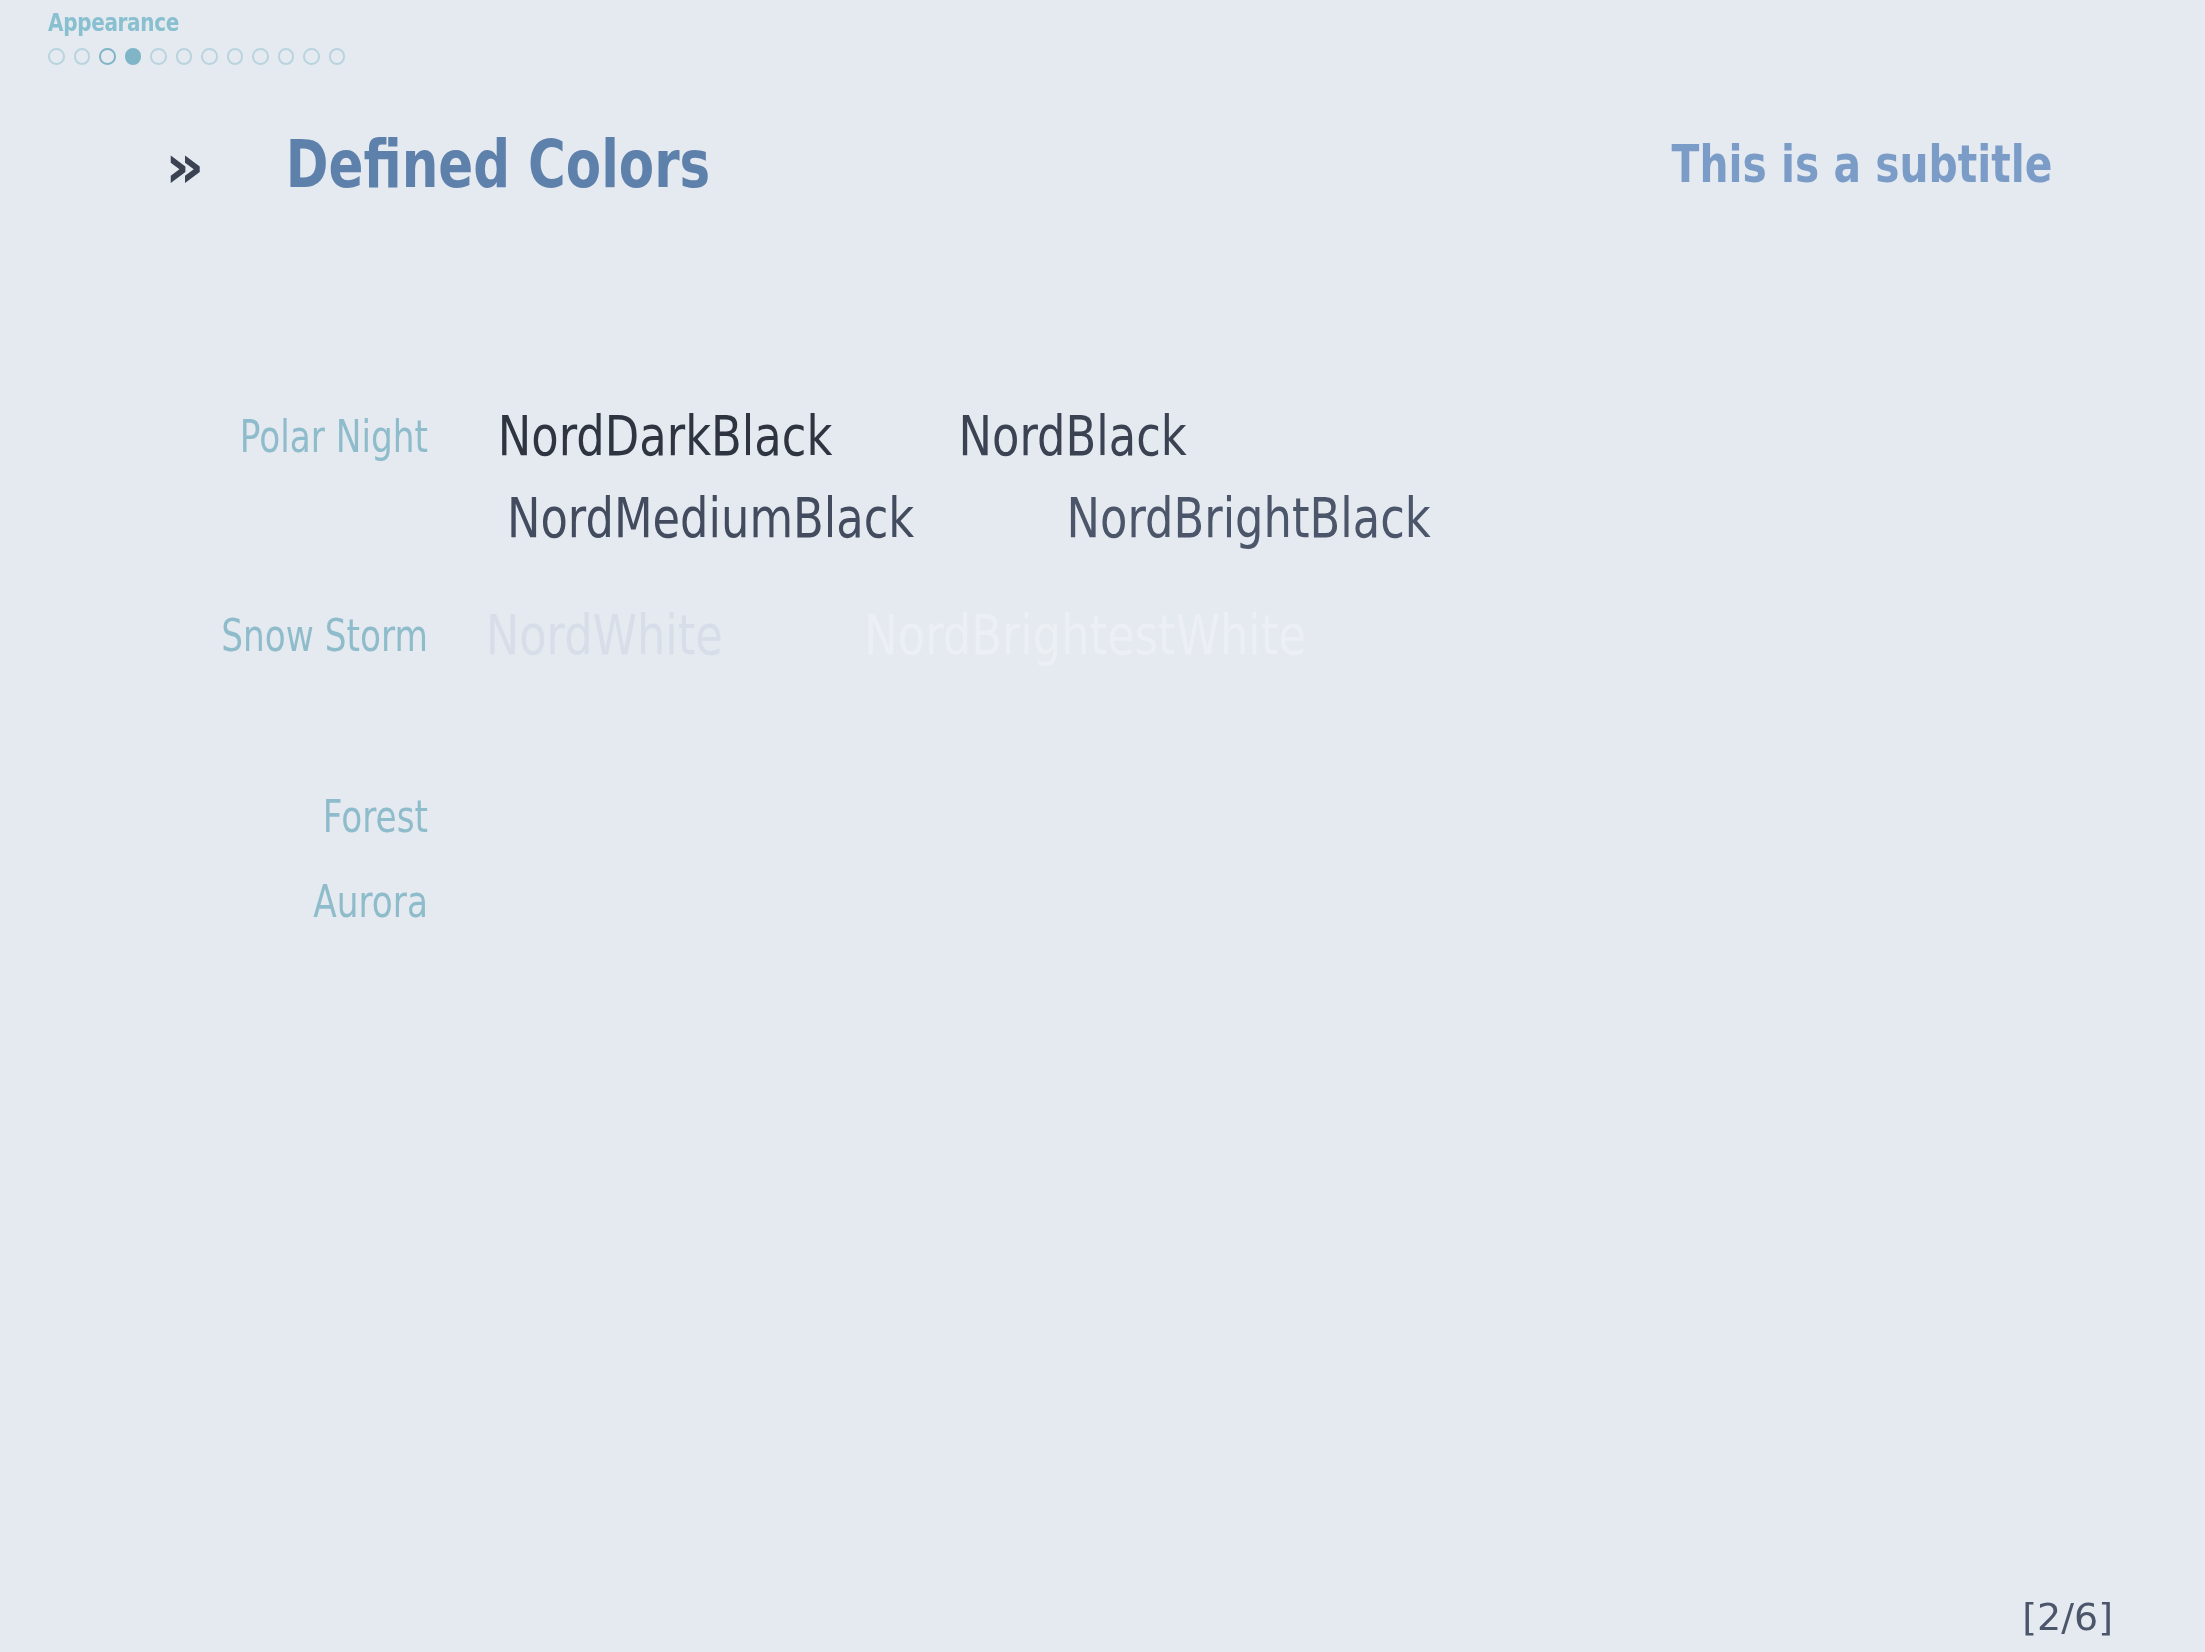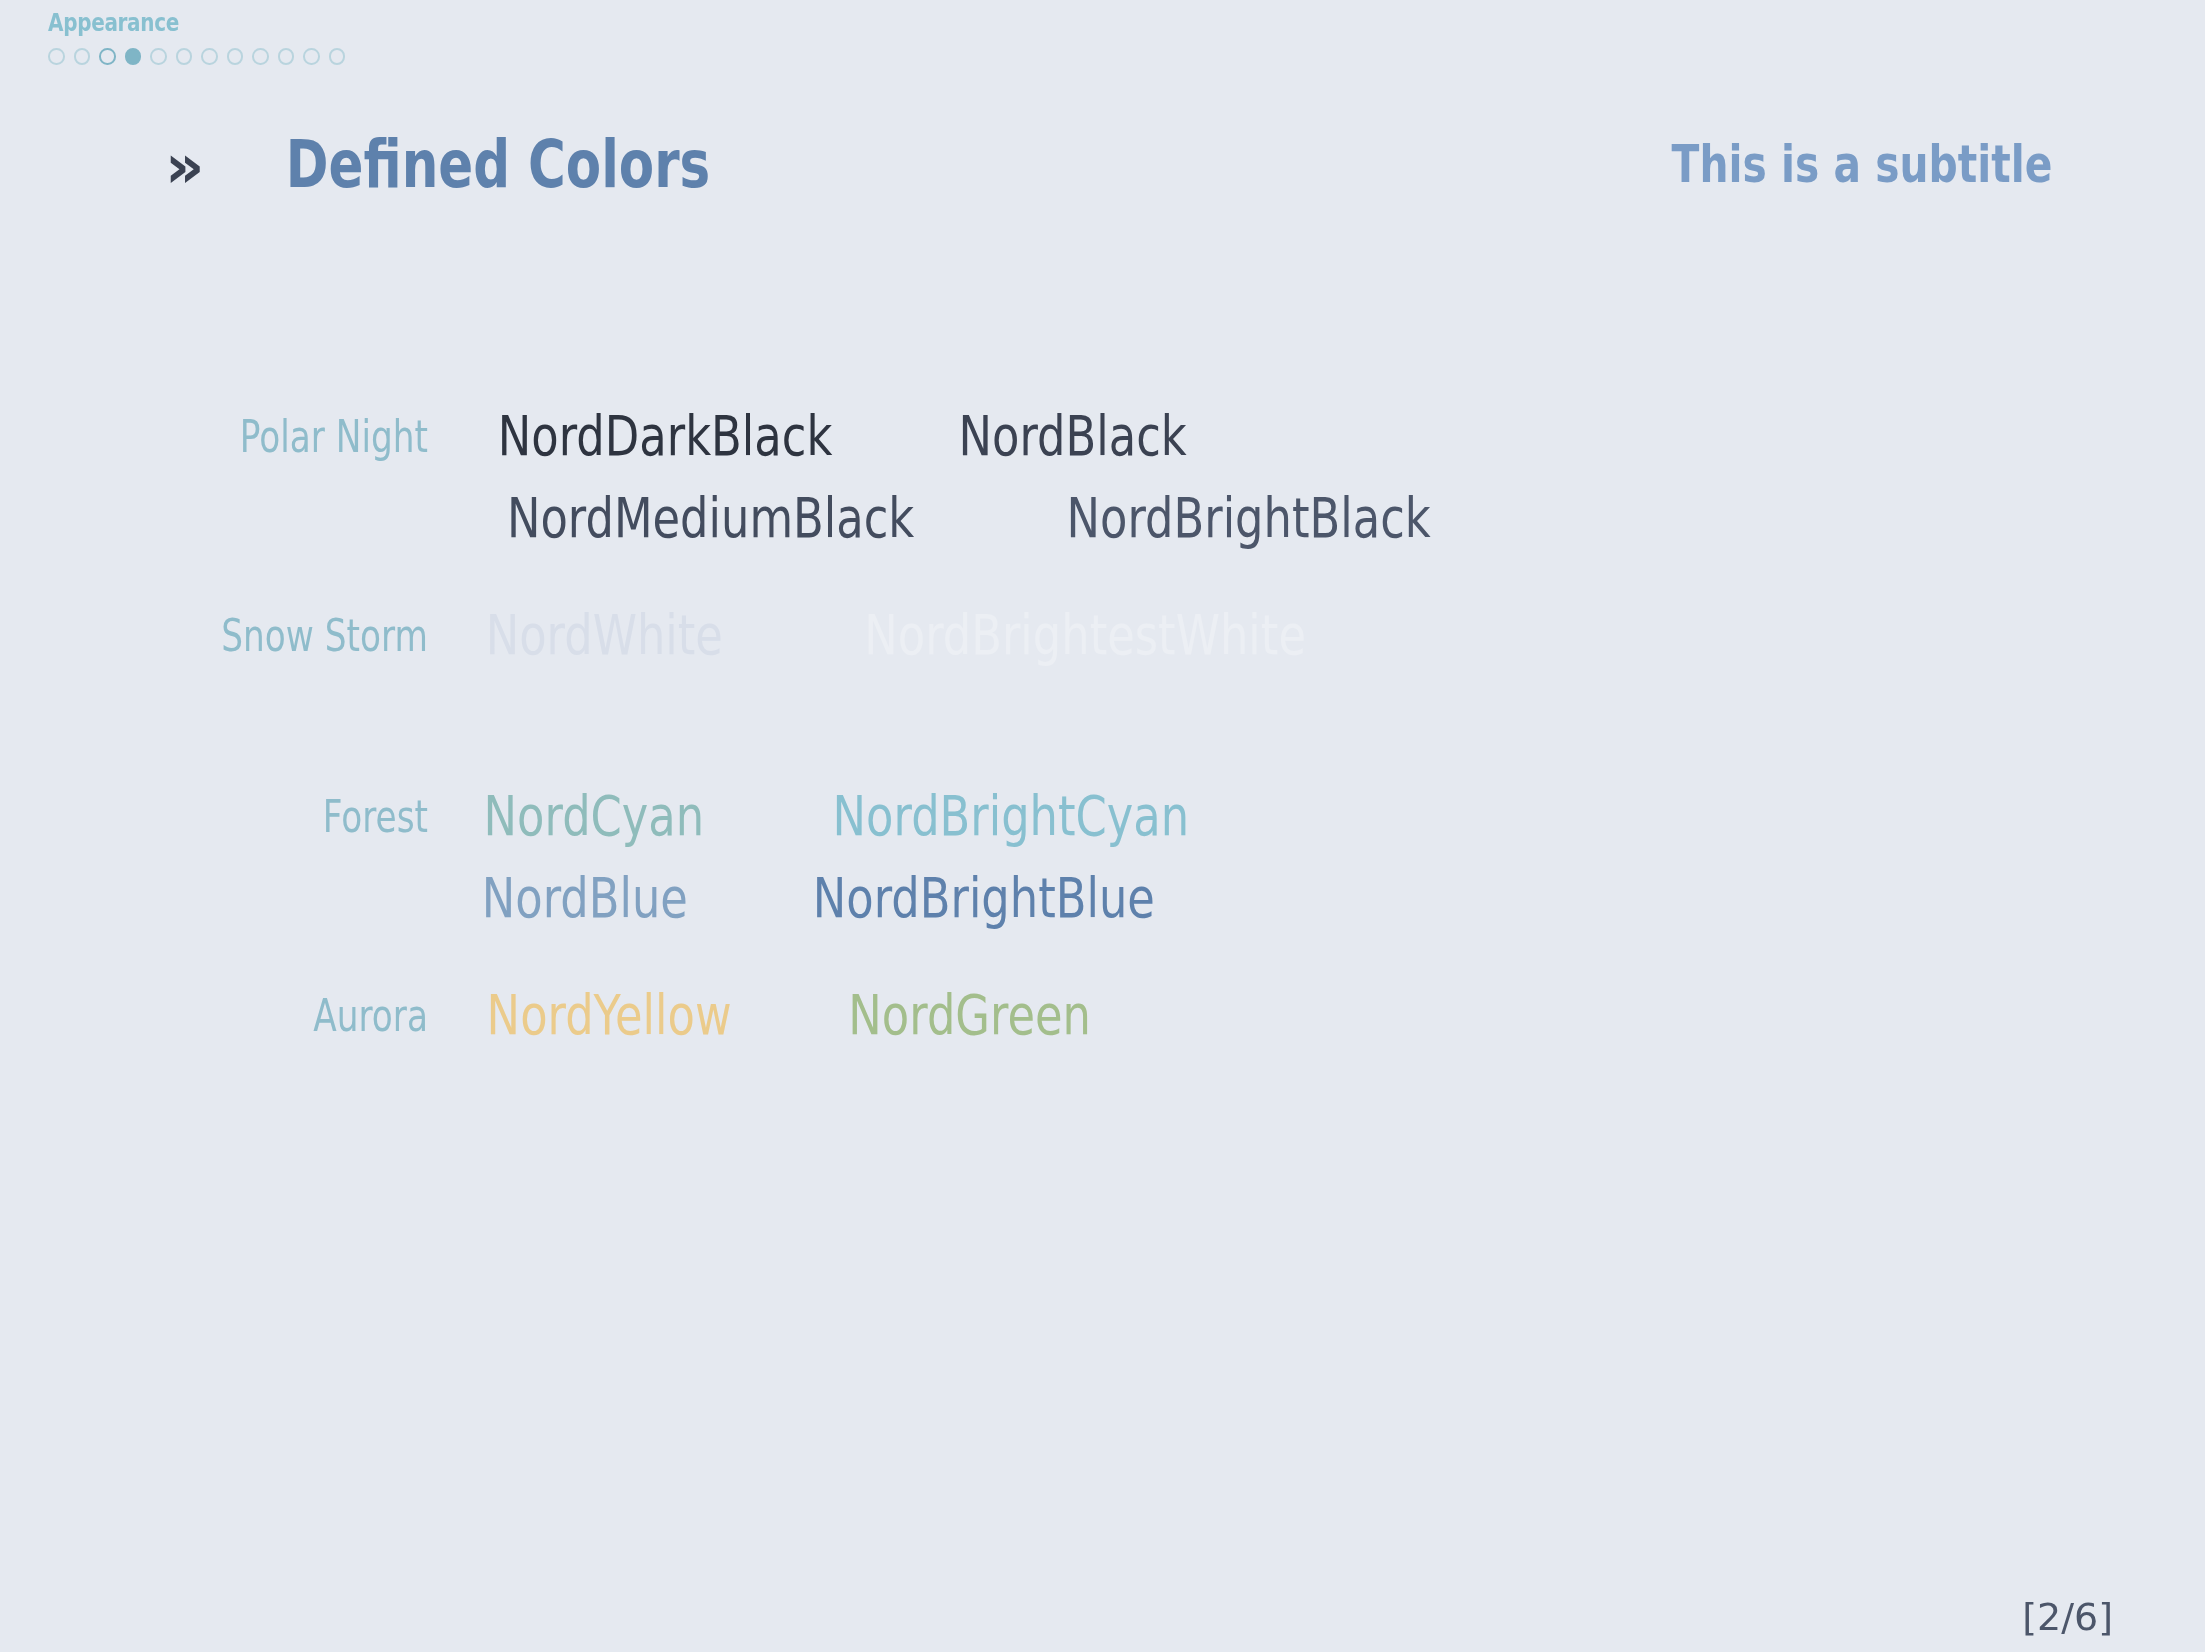--- a/index.html
+++ b/index.html
@@ -216,40 +216,23 @@
         <div class="row">
           <span class="swatch-name" style="color: rgb(216, 222, 233);">NordWhite</span>
           <span class="gap-sep"></span>
           <span class="swatch-name" style="color: rgb(236, 239, 244);">NordBrightestWhite</span>
         </div>
       </div>
     </div>
     <div class="group-spacer-lg"></div>
     <div class="group">
       <div class="group-label" style="color: rgb(143, 188, 203);">Forest</div>
-      <div class="group-rows">
-        <div class="row">
-          <span class="swatch-name" style="color: rgb(143, 188, 187);">NordCyan</span>
-          <span class="gap-sep"></span>
-          <span class="swatch-name" style="color: rgb(136, 192, 208);">NordBrightCyan</span>
-        </div>
-        <div class="row">
-          <span class="swatch-name" style="color: rgb(129, 161, 193);">NordBlue</span>
-          <span class="gap-sep"></span>
-          <span class="swatch-name" style="color: rgb(94, 129, 172);">NordBrightBlue</span>
-        </div>
-      </div>
     </div>
     <div class="group-spacer-sm"></div>
     <div class="group">
       <div class="group-label" style="color: rgb(143, 188, 203);">Aurora</div>
       <div class="group-rows">
-        <div class="row">
-          <span class="swatch-name" style="color: rgb(235, 203, 139);">NordYellow</span>
-          <span class="gap-sep"></span>
-          <span class="swatch-name" style="color: rgb(163, 190, 140);">NordGreen</span>
-        </div>
       </div>
     </div>
   </div>
 
 <div class="pagenum">[2/6]</div>
 
 
 </body></html>

